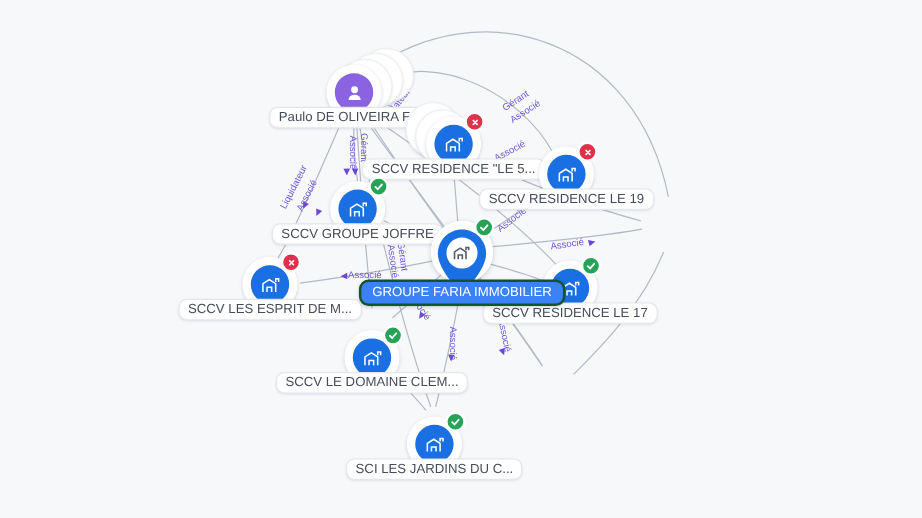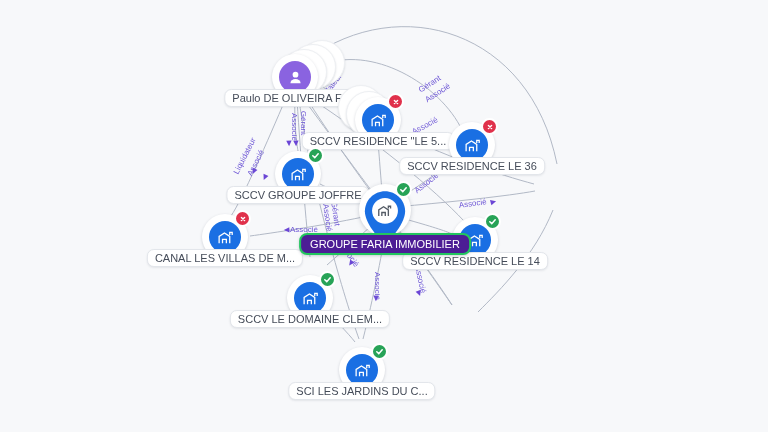--- a/index.html
+++ b/index.html
@@ -28,21 +28,21 @@
   .pill{position:absolute;top:35px;left:50%;transform:translateX(-50%);
         background:#fff;border:1px solid #e3e6eb;border-radius:7px;padding:2px 7px;
         font-size:11px;color:#454c59;white-space:nowrap;z-index:4;
         box-shadow:0 1px 2px rgba(60,70,90,.10);}
   #main-node{position:absolute;left:352px;top:178px;width:66px;height:80px;z-index:5;}
   #main-node .halo{position:absolute;left:7px;top:6px;width:52px;height:52px;border-radius:50%;
         background:#fff;box-shadow:0 1px 4px rgba(60,70,90,.25);}
   #main-node .pinwrap{position:absolute;left:10px;top:11px;}
   #main-node .badge{right:6px;top:3px;}
   .main-pill{position:absolute;top:55px;left:50%;transform:translateX(-50%);
-        background:#4c1d95;border:2px solid #22c55e;border-radius:8px;padding:3px 9px;
+        background:#3b82f6;border:2px solid #14532d;border-radius:8px;padding:3px 9px;
         font-size:11px;color:#fff;white-space:nowrap;z-index:6;
         box-shadow:0 1px 3px rgba(60,70,90,.25);}
 </style>
 </head>
 <body>
 
 <div id="stage">
 
   <svg id="edges" width="768" height="432">
     <g>
@@ -146,21 +146,21 @@
           <path d="M5.2 12.5 V8.8 H8.8 V12.5" fill="none" stroke="#fff" stroke-width="1.2"></path>
           <path d="M12 4.6 V2.2 H14.3 V4.6" fill="none" stroke="#fff" stroke-width="1.2"></path>
         </svg>
       </div>
       <div class="badge ko">
         <svg width="8" height="8" viewBox="0 0 10 10">
             <path d="M3 3 L7 7 M7 3 L3 7" stroke="#fff" stroke-width="1.7" stroke-linecap="round"></path>
           </svg>
       </div>
     </div>
-    <div class="pill">SCCV RESIDENCE LE 36</div>
+    <div class="pill">SCCV RESIDENCE LE 19</div>
   </div>
 
   <div class="node" style="left:275px;top:151px;">
     <div class="disc">
       <div class="inner blue">
         <svg width="17" height="15" viewBox="0 0 16 14">
           <path d="M2 12.5 V6 L7 2.8 L12 6 V12.5" fill="none" stroke="#fff" stroke-width="1.2"></path>
           <path d="M5.2 12.5 V8.8 H8.8 V12.5" fill="none" stroke="#fff" stroke-width="1.2"></path>
           <path d="M12 4.6 V2.2 H14.3 V4.6" fill="none" stroke="#fff" stroke-width="1.2"></path>
         </svg>
@@ -183,39 +183,39 @@
           <path d="M5.2 12.5 V8.8 H8.8 V12.5" fill="none" stroke="#fff" stroke-width="1.2"></path>
           <path d="M12 4.6 V2.2 H14.3 V4.6" fill="none" stroke="#fff" stroke-width="1.2"></path>
         </svg>
       </div>
       <div class="badge ko">
         <svg width="8" height="8" viewBox="0 0 10 10">
             <path d="M3 3 L7 7 M7 3 L3 7" stroke="#fff" stroke-width="1.7" stroke-linecap="round"></path>
           </svg>
       </div>
     </div>
-    <div class="pill">CANAL LES VILLAS DE M...</div>
+    <div class="pill">SCCV LES ESPRIT DE M...</div>
   </div>
 
   <div class="node" style="left:452px;top:217px;">
     <div class="disc">
       <div class="inner blue">
         <svg width="17" height="15" viewBox="0 0 16 14">
           <path d="M2 12.5 V6 L7 2.8 L12 6 V12.5" fill="none" stroke="#fff" stroke-width="1.2"></path>
           <path d="M5.2 12.5 V8.8 H8.8 V12.5" fill="none" stroke="#fff" stroke-width="1.2"></path>
           <path d="M12 4.6 V2.2 H14.3 V4.6" fill="none" stroke="#fff" stroke-width="1.2"></path>
         </svg>
       </div>
       <div class="badge ok">
         <svg width="9" height="9" viewBox="0 0 10 10">
             <path d="M2 5.3 L4.2 7.4 L8 3.1" stroke="#fff" stroke-width="1.7" fill="none" stroke-linecap="round"></path>
           </svg>
       </div>
     </div>
-    <div class="pill">SCCV RESIDENCE LE 14</div>
+    <div class="pill">SCCV RESIDENCE LE 17</div>
   </div>
 
   <div class="node" style="left:287px;top:275px;">
     <div class="disc">
       <div class="inner blue">
         <svg width="17" height="15" viewBox="0 0 16 14">
           <path d="M2 12.5 V6 L7 2.8 L12 6 V12.5" fill="none" stroke="#fff" stroke-width="1.2"></path>
           <path d="M5.2 12.5 V8.8 H8.8 V12.5" fill="none" stroke="#fff" stroke-width="1.2"></path>
           <path d="M12 4.6 V2.2 H14.3 V4.6" fill="none" stroke="#fff" stroke-width="1.2"></path>
         </svg>

